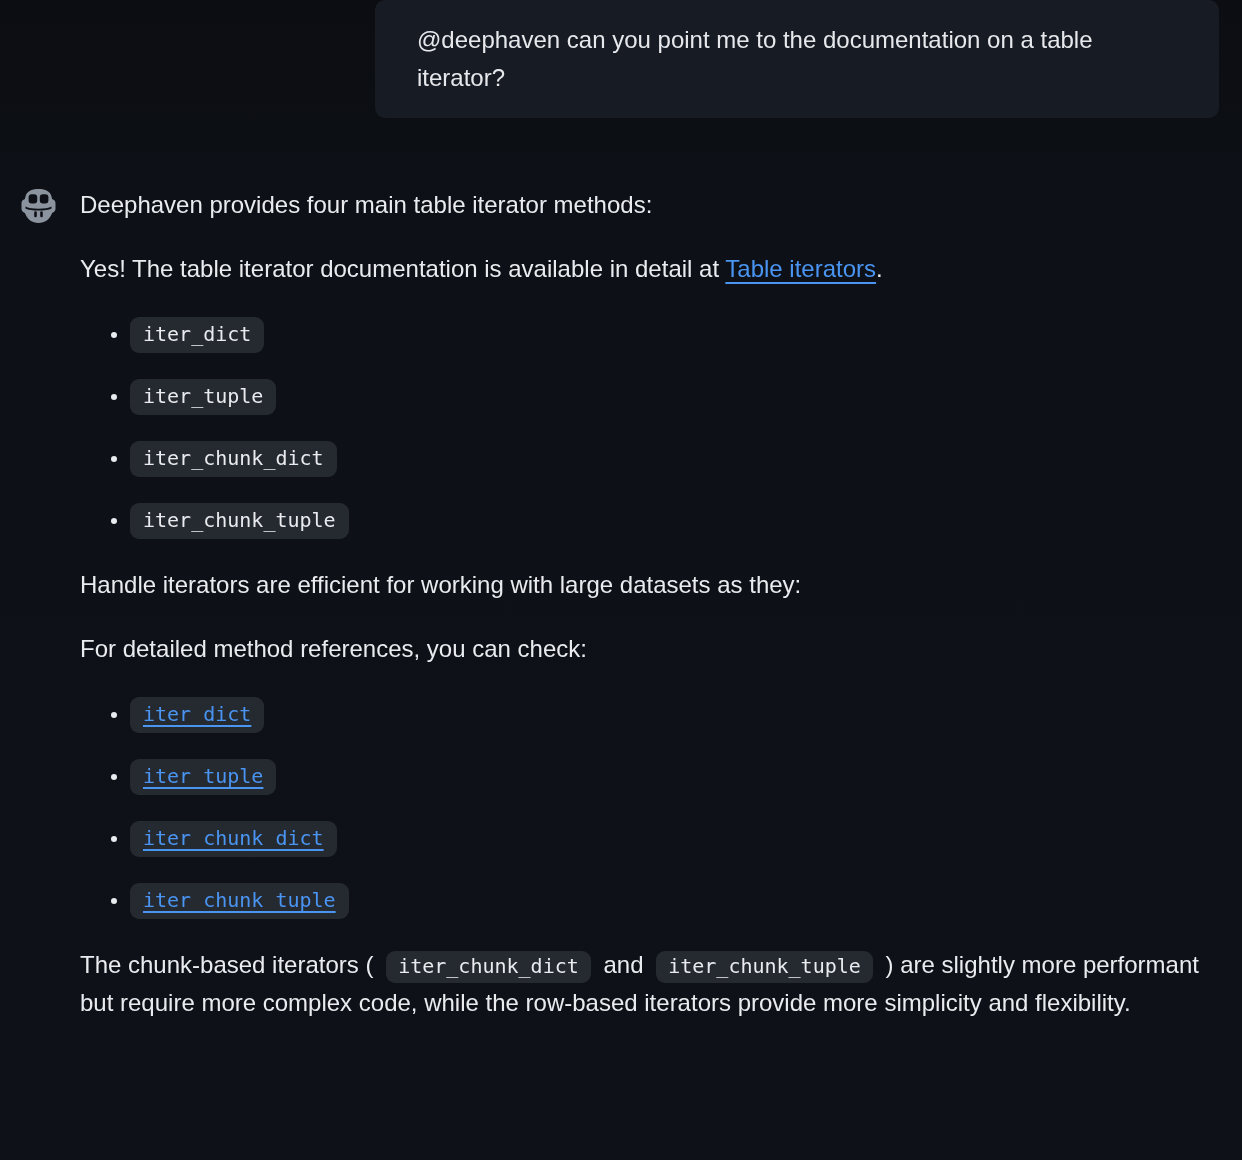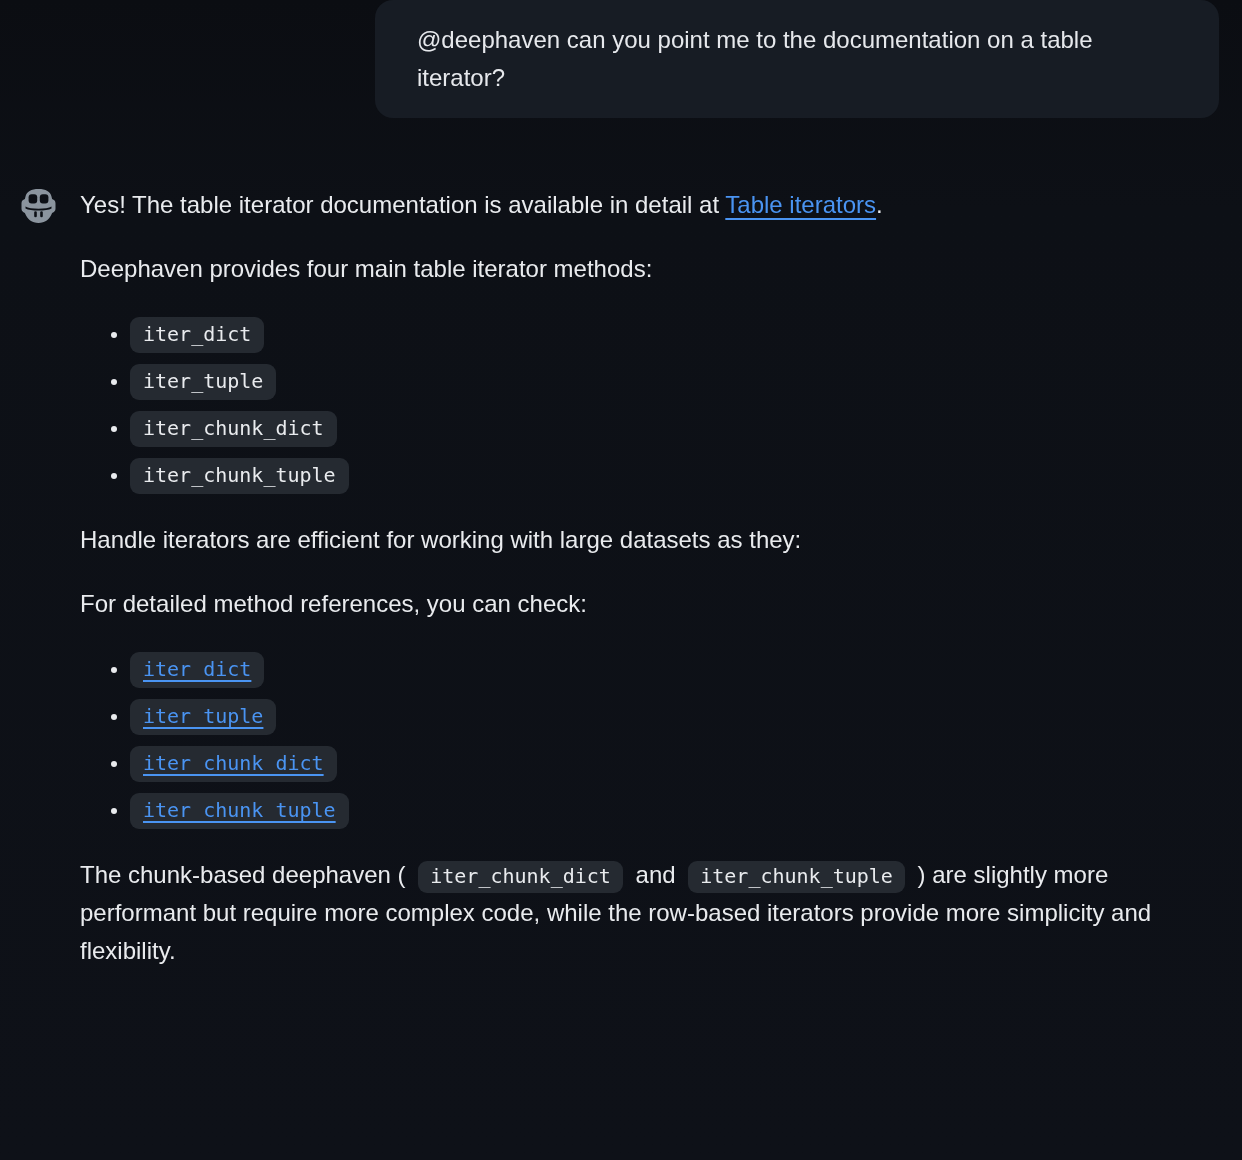--- a/index.html
+++ b/index.html
@@ -16,21 +16,21 @@
 
   
   .user-row {
     display: flex;
     justify-content: flex-end;
     padding-right: 23px;
   }
   .user-bubble {
     width: 844px;
     background: #171c24;
-    border-radius: 18px;
+    border-radius: 10px;
     padding: 21px 62px 21px 42px;
     line-height: 38px;
     color: #e6e8ec;
   }
 
   
   .assistant-row {
     display: flex;
     align-items: flex-start;
     margin-top: 68px;
@@ -60,21 +60,21 @@
 
   ul {
     margin: 27px 0;
     padding-left: 50px;
     list-style: disc;
   }
   ul.plain-list li {
     margin: 7px 0;
   }
   ul.chip-list li {
-    margin: 9px 0;
+    margin: 24px 0;
     line-height: 36px;
   }
   li::marker { color: #e9ebee; font-size: 21px; }
 
   .chip {
     display: inline-block;
     background: #252a31;
     border-radius: 9px;
     padding: 4px 13px 5px 13px;
     font-family: "DejaVu Sans Mono", monospace;
@@ -112,23 +112,23 @@
       <rect x="8.6" y="6.2" width="8.6" height="9.2" rx="3" fill="#0d1016"></rect>
       <rect x="19.8" y="6.2" width="8.6" height="9.2" rx="3" fill="#0d1016"></rect>
       <path d="M5.5 18.6c2.5 1.4 7.4 2.2 13 2.2s10.5-.8 13-2.2v1.8c-2.5 1.4-7.4 2.2-13 2.2s-10.5-.8-13-2.2z" fill="#0d1016"></path>
       <rect x="14.2" y="23.2" width="2.6" height="6" rx="1.3" fill="#0d1016"></rect>
       <rect x="20.2" y="23.2" width="2.6" height="6" rx="1.3" fill="#0d1016"></rect>
     </svg>
   </div>
 
   <div class="assistant-content">
 
+    <p>Deephaven provides four main table iterator methods:</p>
+
     <p><span>Yes! The table iterator documentation is available in detail at </span><a class="text-link">Table iterators</a><span>.</span></p>
-
-    <p>Deephaven provides four main table iterator methods:</p>
 
     <ul class="chip-list">
       <li><code class="chip">iter_dict</code></li>
       <li><code class="chip">iter_tuple</code></li>
       <li><code class="chip">iter_chunk_dict</code></li>
       <li><code class="chip">iter_chunk_tuple</code></li>
     </ul>
 
     <p>Handle iterators are efficient for working with large datasets as they:</p>
 
@@ -136,21 +136,21 @@
     <p>For detailed method references, you can check:</p>
 
     <ul class="chip-list">
       <li><a class="chip chip-link">iter_dict</a></li>
       <li><a class="chip chip-link">iter_tuple</a></li>
       <li><a class="chip chip-link">iter_chunk_dict</a></li>
       <li><a class="chip chip-link">iter_chunk_tuple</a></li>
     </ul>
 
     <p>
-      <span>The chunk-based deephaven (</span>
+      <span>The chunk-based iterators (</span>
       <code class="chip inline">iter_chunk_dict</code>
       <span>and</span>
       <code class="chip inline">iter_chunk_tuple</code>
       <span>) are slightly more performant but require more complex code, while the row-based iterators provide more simplicity and flexibility.</span>
     </p>
 
   </div>
 </div>
 
 </body></html>

